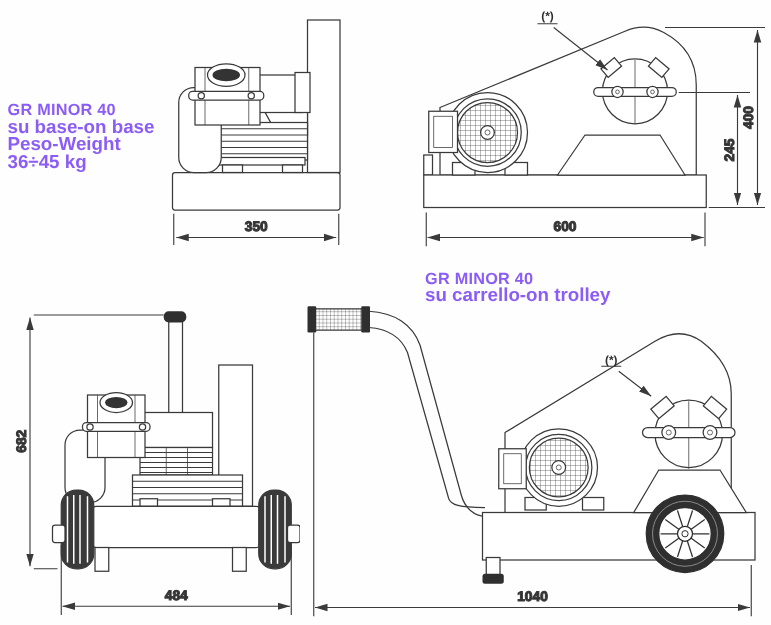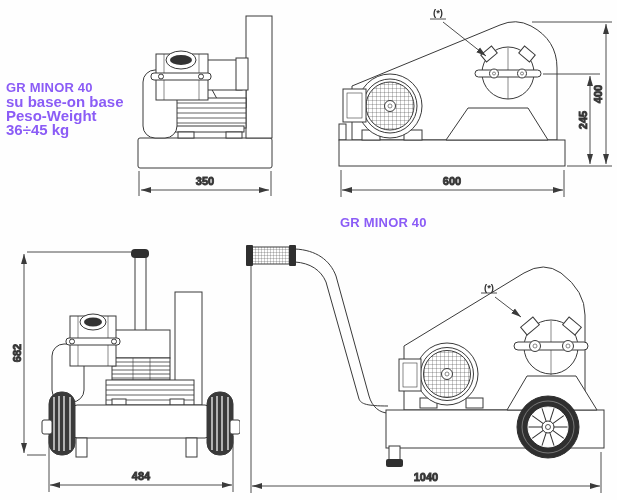--- a/index.html
+++ b/index.html
@@ -130,20 +130,21 @@
     </g>
     <g class="dim">
       <path d="M532 22 H612 M567 166 H612"></path>
       <line x1="606" y1="24" x2="606" y2="164" marker-start="url(#ar2)" marker-end="url(#ar2)"></line>
       <text transform="rotate(-90 602 94)" x="602" y="94" text-anchor="middle">400</text>
     </g>
   </svg>
 
   <div class="titleblock" style="left:340px;top:215px;width:260px;">
     <div class="t1">GR MINOR 40</div>
+    <div class="t2">su carrello-on trolley</div>
   </div>
 
   <svg class="view" style="left:5px;top:245px;" width="235" height="255" viewBox="5 245 235 255">
     <defs>
       <marker id="ar3" viewBox="0 0 10 8" refX="10" refY="4" markerWidth="10" markerHeight="8" markerUnits="userSpaceOnUse" orient="auto-start-reverse">
         <path d="M0 1 L10 4 L0 7 Z" fill="#3a3a3a"></path>
       </marker>
     </defs>
     <g>
       <path class="ln" d="M135 257 V330 M146 257 V330"></path>

